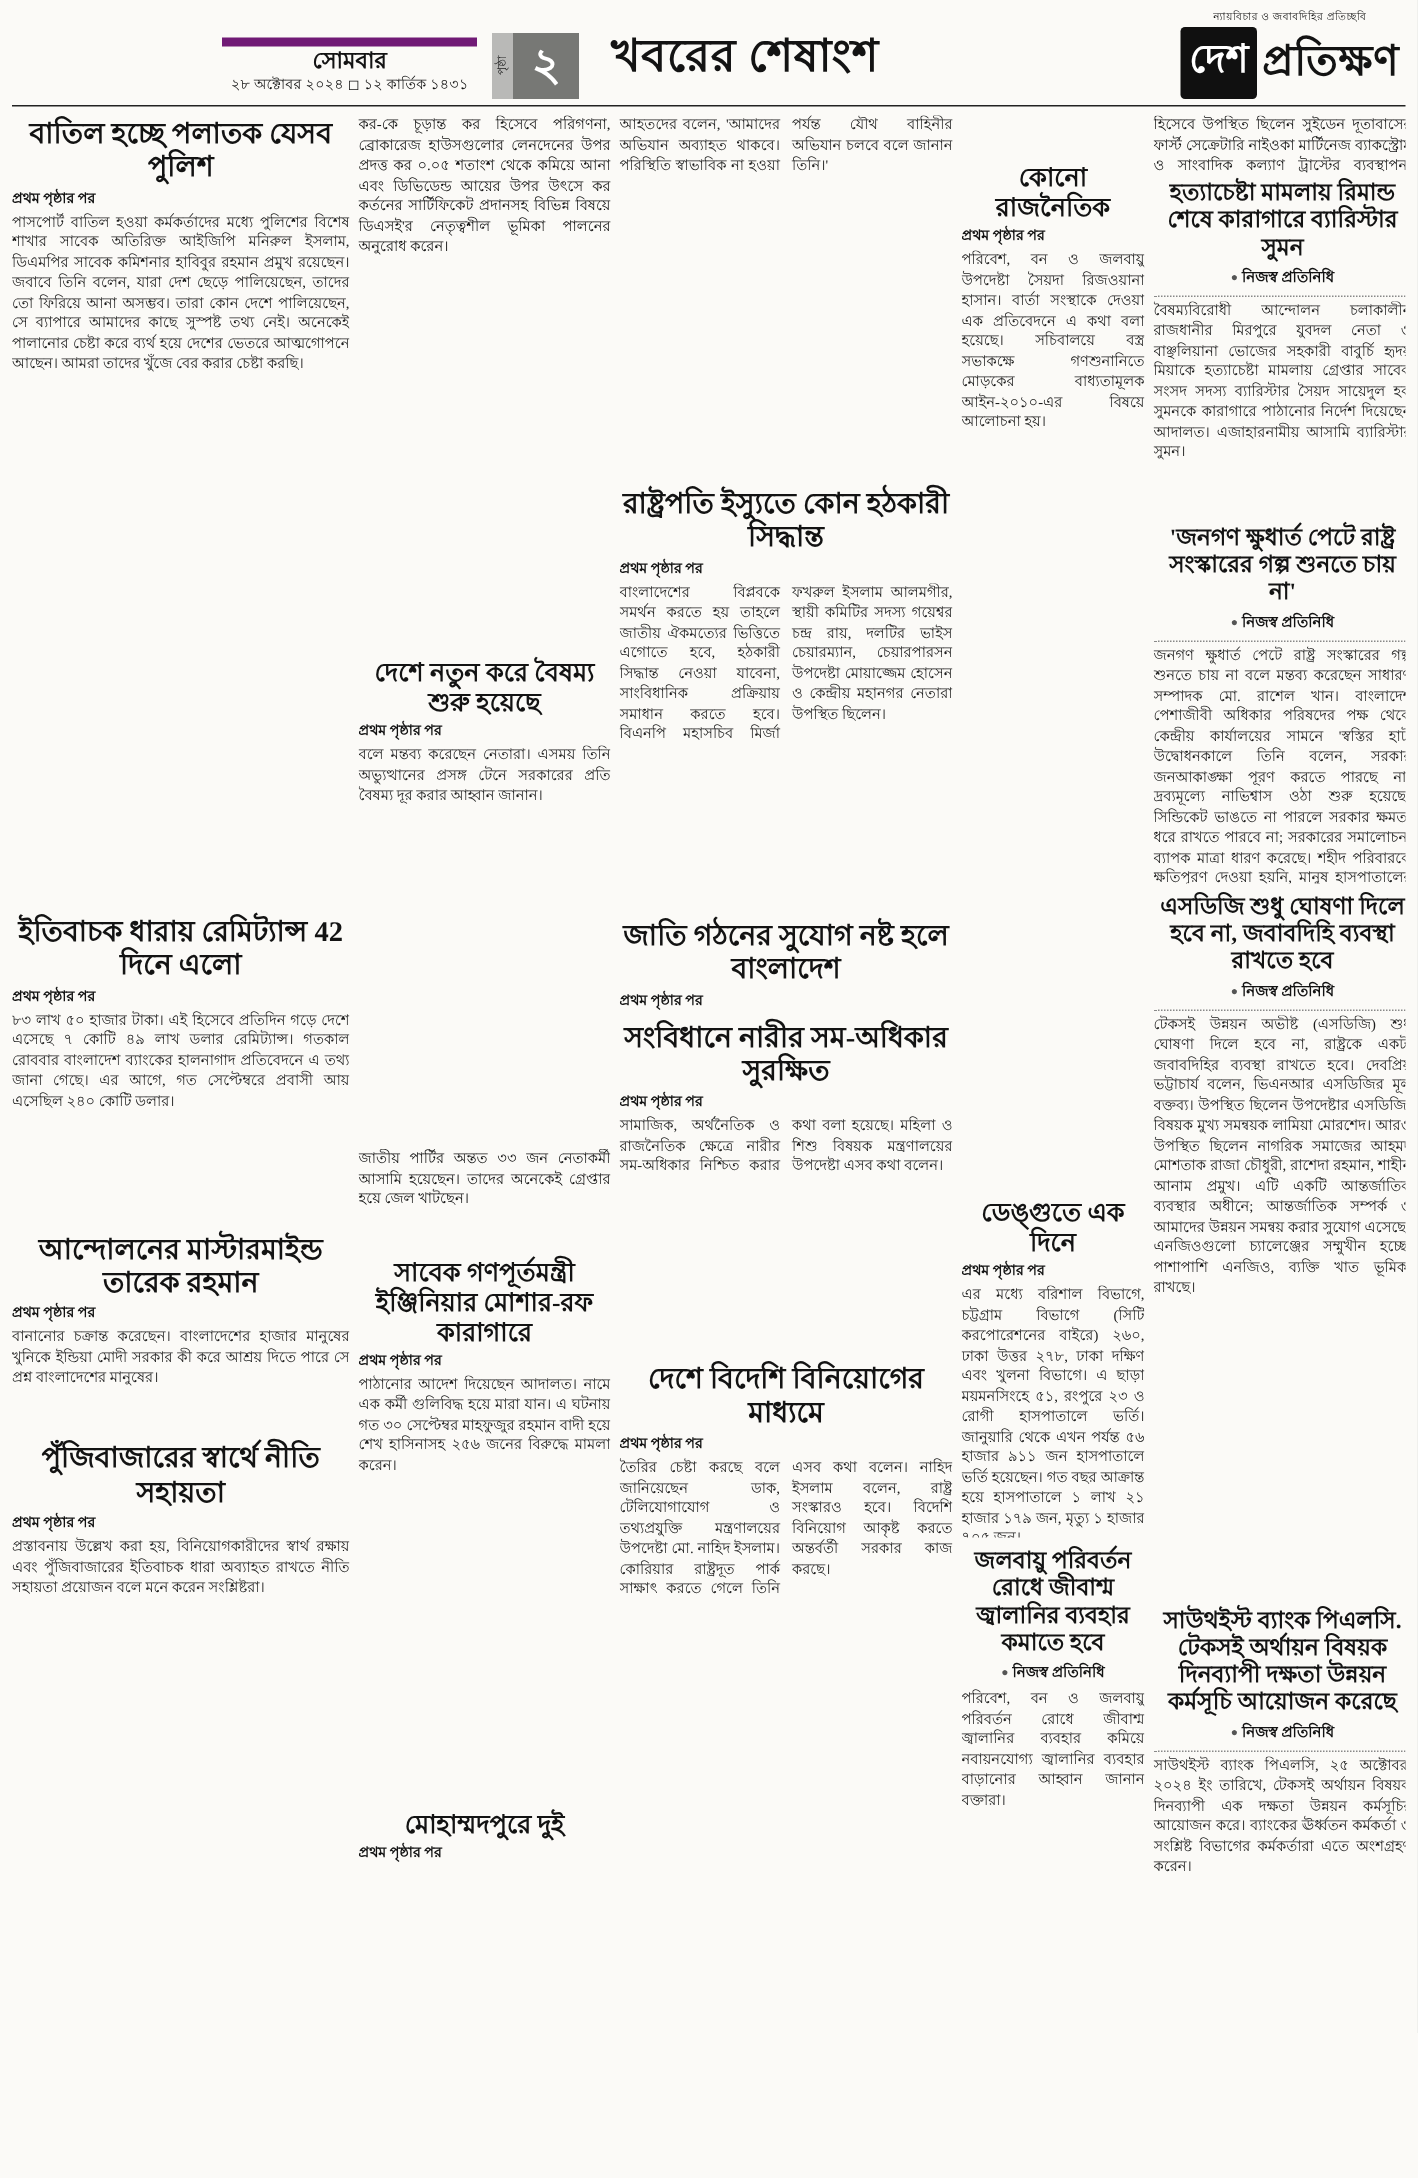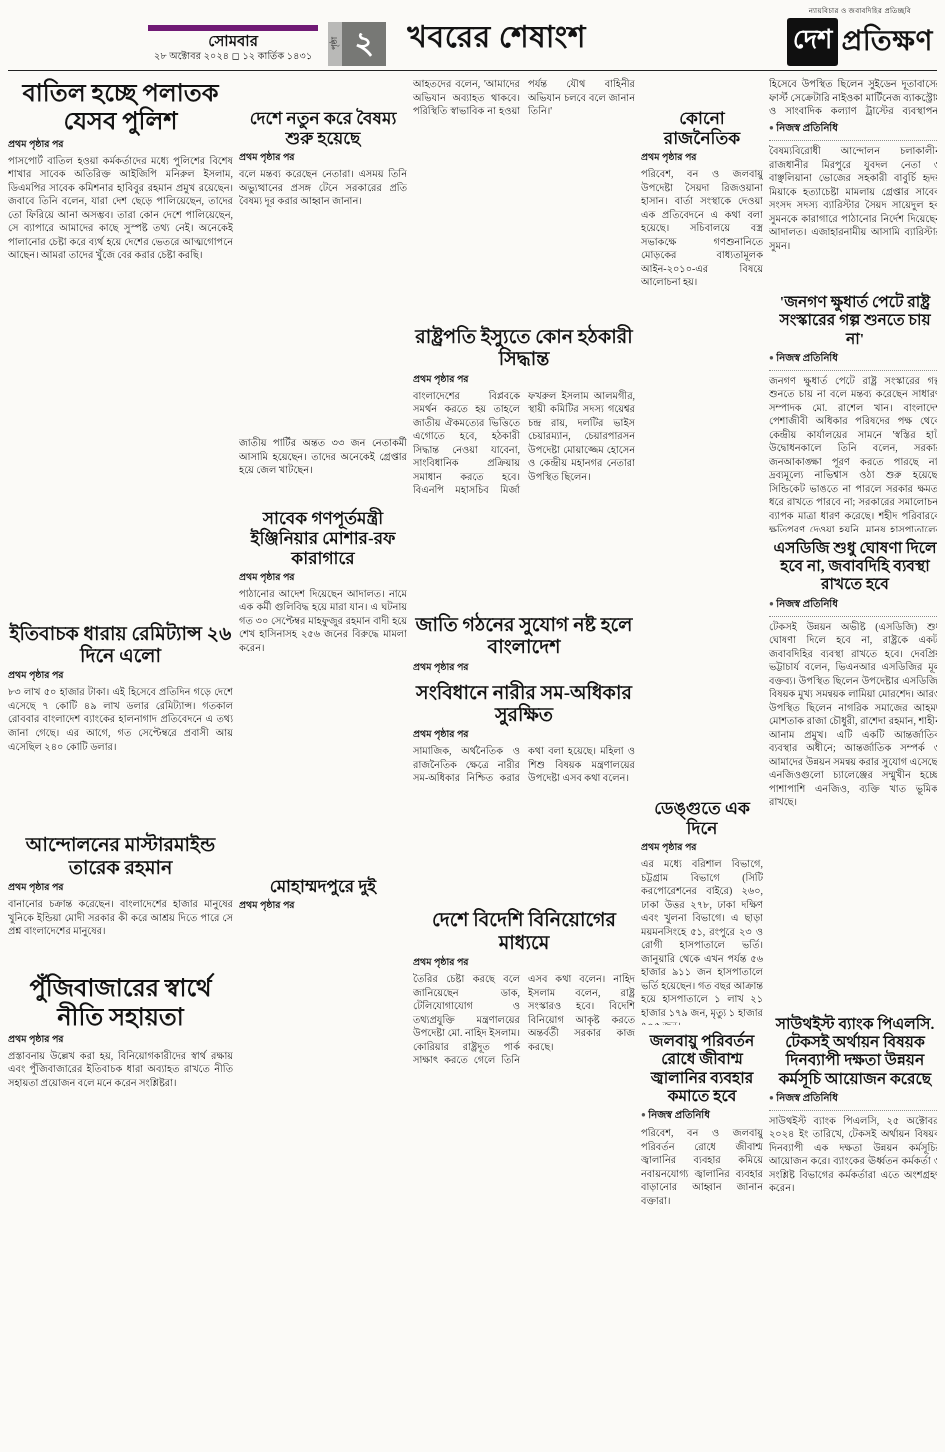--- a/index.html
+++ b/index.html
@@ -29,26 +29,26 @@
   .tagline { font-size:7px; letter-spacing:.4px; margin-bottom:1px;text-align:center; }
   .mast-row { display:flex; align-items:center; gap:3px;justify-content:space-between; }
   .mast-box { background:#101010; color:#fff; font-size:26px; font-weight:bold; padding:1px 6px 3px 6px; border-radius:3px; }
   .mast-rest { font-size:28px; font-weight:bold; letter-spacing:.5px; }
   .hdr-rule { border:none; border-top:1.6px solid #222; margin:0 0 6px 0; }
   
   .cols { display:grid; grid-template-columns:225px 168px 222px 122px 172px; gap:6px; height:1368px; overflow:hidden; }
   .col { overflow:hidden; height:100%; }
   .art { margin-bottom:7px; }
   .hl { font-weight:bold; text-align:center; line-height:1.18; margin:2px 0 1px 0; }
-  .hl-xl { font-size:24px; }
+  .hl-xl { font-size:19px; }
   .hl-lg { font-size:19px; }
   .hl-md { font-size:17px;margin-top:32px; }
   .hl-sm { font-size:15.5px; }
   .kicker { font-size:9.5px; font-weight:bold; text-align:left; margin-bottom:2px; }
-  .byline { font-size:10px; font-weight:bold; margin:2px 0 2px 0; }
+  .byline { font-size:10px; font-weight:bold; margin:2px 0 2px 0;text-align:center; }
   .byline .dot { font-size:8px; vertical-align:1px; color:#555; }
   .byline.ruled { border-bottom:1px dotted #888; padding-bottom:3px; margin-bottom:3px; }
   .body {
     font-size:9.8px; line-height:1.38; text-align:justify; overflow:hidden;
     font-family:"Liberation Serif", serif; color:#1c1c1c;
   }
   .body.twocol { column-count:2; column-gap:8px; }
   .leadtext { font-size:9.8px; line-height:1.38; text-align:justify; overflow:hidden; margin-bottom:3px; }
 </style>
 </head>
@@ -79,37 +79,38 @@
 
   <div class="cols">
 
     <div class="col">
       <div class="art">
         <div class="hl hl-xl">বাতিল হচ্ছে পলাতক যেসব পুলিশ</div>
         <div class="kicker">প্রথম পৃষ্ঠার পর</div>
         <div class="body" style="height:462px">পাসপোর্ট বাতিল হওয়া কর্মকর্তাদের মধ্যে পুলিশের বিশেষ শাখার সাবেক অতিরিক্ত আইজিপি মনিরুল ইসলাম, ডিএমপির সাবেক কমিশনার হাবিবুর রহমান প্রমুখ রয়েছেন। জবাবে তিনি বলেন, যারা দেশ ছেড়ে পালিয়েছেন, তাদের তো ফিরিয়ে আনা অসম্ভব। তারা কোন দেশে পালিয়েছেন, সে ব্যাপারে আমাদের কাছে সুস্পষ্ট তথ্য নেই। অনেকেই পালানোর চেষ্টা করে ব্যর্থ হয়ে দেশের ভেতরে আত্মগোপনে আছেন। আমরা তাদের খুঁজে বের করার চেষ্টা করছি।</div>
       </div>
       <div class="art">
-        <div class="hl hl-lg">ইতিবাচক ধারায় রেমিট্যান্স ২৬ দিনে এলো</div>
+        <div class="hl hl-lg">ইতিবাচক ধারায় রেমিট্যান্স 42 দিনে এলো</div>
         <div class="kicker">প্রথম পৃষ্ঠার পর</div>
         <div class="body" style="height:142px">৮৩ লাখ ৫০ হাজার টাকা। এই হিসেবে প্রতিদিন গড়ে দেশে এসেছে ৭ কোটি ৪৯ লাখ ডলার রেমিট্যান্স। গতকাল রোববার বাংলাদেশ ব্যাংকের হালনাগাদ প্রতিবেদনে এ তথ্য জানা গেছে। এর আগে, গত সেপ্টেম্বরে প্রবাসী আয় এসেছিল ২৪০ কোটি ডলার।</div>
       </div>
       <div class="art">
         <div class="hl hl-lg">আন্দোলনের মাস্টারমাইন্ড তারেক রহমান</div>
         <div class="kicker">প্রথম পৃষ্ঠার পর</div>
         <div class="body" style="height:70px">বানানোর চক্রান্ত করেছেন। বাংলাদেশের হাজার মানুষের খুনিকে ইন্ডিয়া মোদী সরকার কী করে আশ্রয় দিতে পারে সে প্রশ্ন বাংলাদেশের মানুষের।</div>
       </div>
       <div class="art">
         <div class="hl hl-xl">পুঁজিবাজারের স্বার্থে নীতি সহায়তা</div>
         <div class="kicker">প্রথম পৃষ্ঠার পর</div>
         <div class="body" style="height:468px">প্রস্তাবনায় উল্লেখ করা হয়, বিনিয়োগকারীদের স্বার্থ রক্ষায় এবং পুঁজিবাজারের ইতিবাচক ধারা অব্যাহত রাখতে নীতি সহায়তা প্রয়োজন বলে মনে করেন সংশ্লিষ্টরা।</div>
       </div>
     </div>
 
     <div class="col">
+      <div class="leadtext" style="height:330px">কর-কে চূড়ান্ত কর হিসেবে পরিগণনা, ব্রোকারেজ হাউসগুলোর লেনদেনের উপর প্রদত্ত কর ০.০৫ শতাংশ থেকে কমিয়ে আনা এবং ডিভিডেন্ড আয়ের উপর উৎসে কর কর্তনের সার্টিফিকেট প্রদানসহ বিভিন্ন বিষয়ে ডিএসই'র নেতৃত্বশীল ভূমিকা পালনের অনুরোধ করেন।</div>
       <div class="art">
         <div class="hl hl-md">দেশে নতুন করে বৈষম্য শুরু হয়েছে</div>
         <div class="kicker">প্রথম পৃষ্ঠার পর</div>
         <div class="body" style="height:262px">বলে মন্তব্য করেছেন নেতারা। এসময় তিনি অভ্যুত্থানের প্রসঙ্গ টেনে সরকারের প্রতি বৈষম্য দূর করার আহ্বান জানান।</div>
       </div>
       <div class="art">
         <div class="leadtext">জাতীয় পার্টির অন্তত ৩৩ জন নেতাকর্মী আসামি হয়েছেন। তাদের অনেকেই গ্রেপ্তার হয়ে জেল খাটছেন।</div>
         <div class="hl hl-md">সাবেক গণপূর্তমন্ত্রী ইঞ্জিনিয়ার মোশার‑রফ কারাগারে</div>
         <div class="kicker">প্রথম পৃষ্ঠার পর</div>
         <div class="body" style="height:258px">পাঠানোর আদেশ দিয়েছেন আদালত। নামে এক কর্মী গুলিবিদ্ধ হয়ে মারা যান। এ ঘটনায় গত ৩০ সেপ্টেম্বর মাহফুজুর রহমান বাদী হয়ে শেখ হাসিনাসহ ২৫৬ জনের বিরুদ্ধে মামলা করেন।</div>
@@ -157,20 +158,21 @@
       <div class="art">
         <div class="hl hl-sm">জলবায়ু পরিবর্তন রোধে জীবাশ্ম জ্বালানির ব্যবহার কমাতে হবে</div>
         <div class="byline"><span class="dot">●</span> <span>নিজস্ব প্রতিনিধি</span></div>
         <div class="body" style="height:352px">পরিবেশ, বন ও জলবায়ু পরিবর্তন রোধে জীবাশ্ম জ্বালানির ব্যবহার কমিয়ে নবায়নযোগ্য জ্বালানির ব্যবহার বাড়ানোর আহ্বান জানান বক্তারা।</div>
       </div>
     </div>
 
     <div class="col">
       <div class="leadtext" style="height:40px">হিসেবে উপস্থিত ছিলেন সুইডেন দূতাবাসের ফার্স্ট সেক্রেটারি নাইওকা মার্টিনেজ ব্যাকস্ট্রোম ও সাংবাদিক কল্যাণ ট্রাস্টের ব্যবস্থাপনা পরিচালক এম আব্দুল্লাহ। অনুষ্ঠানে সিনিয়র সাংবাদিকরা মেন্টর হিসেবে উপস্থিত ছিলেন।</div>
       <div class="art">
+        <div class="hl hl-sm">হত্যাচেষ্টা মামলায় রিমান্ড শেষে কারাগারে ব্যারিস্টার সুমন</div>
         <div class="byline ruled"><span class="dot">●</span> <span>নিজস্ব প্রতিনিধি</span></div>
         <div class="body" style="height:142px">বৈষম্যবিরোধী আন্দোলন চলাকালীন রাজধানীর মিরপুরে যুবদল নেতা ও বাঞ্ছলিয়ানা ভোজের সহকারী বাবুর্চি হৃদয় মিয়াকে হত্যাচেষ্টা মামলায় গ্রেপ্তার সাবেক সংসদ সদস্য ব্যারিস্টার সৈয়দ সায়েদুল হক সুমনকে কারাগারে পাঠানোর নির্দেশ দিয়েছেন আদালত। এজাহারনামীয় আসামি ব্যারিস্টার সুমন।</div>
       </div>
       <div class="art">
         <div class="hl hl-sm">'জনগণ ক্ষুধার্ত পেটে রাষ্ট্র সংস্কারের গল্প শুনতে চায় না'</div>
         <div class="byline ruled"><span class="dot">●</span> <span>নিজস্ব প্রতিনিধি</span></div>
         <div class="body" style="height:158px">জনগণ ক্ষুধার্ত পেটে রাষ্ট্র সংস্কারের গল্প শুনতে চায় না বলে মন্তব্য করেছেন সাধারণ সম্পাদক মো. রাশেল খান। বাংলাদেশ পেশাজীবী অধিকার পরিষদের পক্ষ থেকে কেন্দ্রীয় কার্যালয়ের সামনে 'স্বস্তির হাট' উদ্বোধনকালে তিনি বলেন, সরকার জনআকাঙ্ক্ষা পূরণ করতে পারছে না। দ্রব্যমূল্যে নাভিশ্বাস ওঠা শুরু হয়েছে। সিন্ডিকেট ভাঙতে না পারলে সরকার ক্ষমতা ধরে রাখতে পারবে না; সরকারের সমালোচনা ব্যাপক মাত্রা ধারণ করেছে। শহীদ পরিবারকে ক্ষতিপূরণ দেওয়া হয়নি, মানুষ হাসপাতালের বিছানায় কাতরাচ্ছে। কেন চিকিৎসার জন্য বিদেশে নেওয়া হলো না? জনগণ কিন্তু সংস্কারের গল্প শুনতে চায় না। পরিষদের সাধারণ সম্পাদক অ্যাডভোকেট খালিদ, গণঅধিকার পরিষদের উচ্চতর পরিষদ ফাহিম, গণঅধিকার পরিষদের নেতা ইলিয়াস মিয়া, সাধারণ সম্পাদক সোহেল রানা সম্পদ প্রমুখ।</div>
       </div>
       <div class="art">
         <div class="hl hl-sm">এসডিজি শুধু ঘোষণা দিলে হবে না, জবাবদিহি ব্যবস্থা রাখতে হবে</div>

